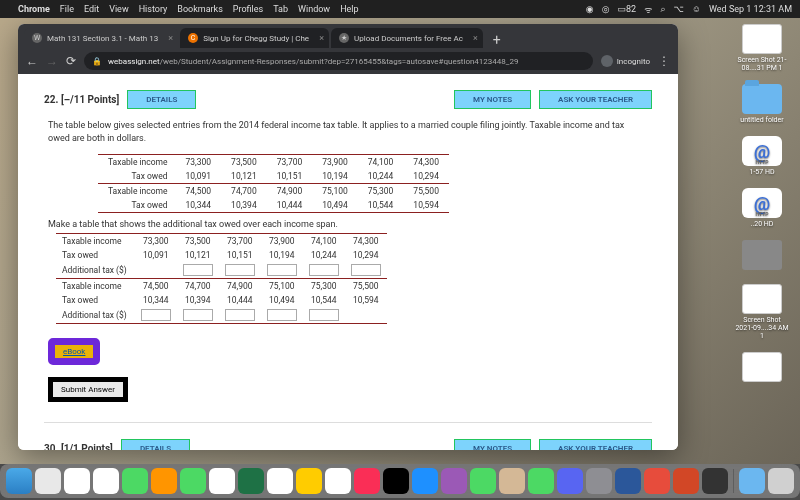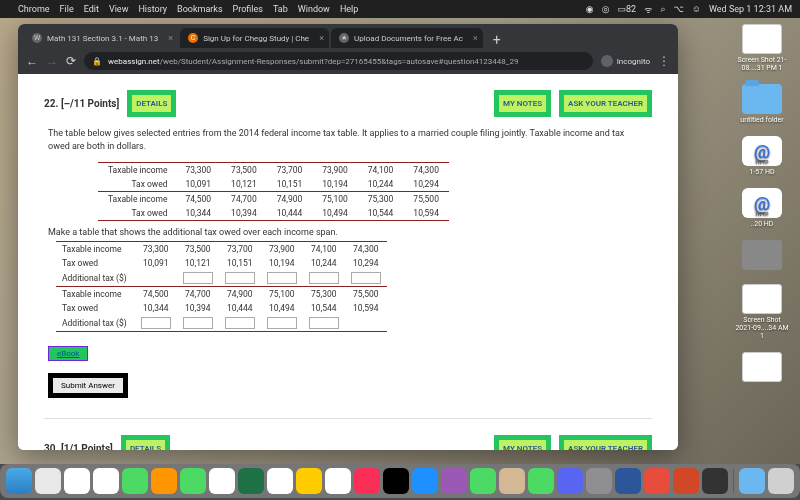--- a/index.html
+++ b/index.html
@@ -1,21 +1,21 @@
 <!DOCTYPE html>
 <html><head>
 <meta charset="utf-8">
 <style>
 *{margin:0;padding:0;box-sizing:border-box;font-family:-apple-system,BlinkMacSystemFont,"Segoe UI",Roboto,sans-serif}
 body{width:800px;height:500px;background:#4a4a4a;overflow:hidden;position:relative}
 
 
 .menubar{height:18px;background:rgba(30,30,30,.95);display:flex;align-items:center;padding:0 8px;color:#ddd;font-size:9px;gap:10px}
 .menubar .apple{font-size:11px}
-.menubar .app{font-weight:400}
+.menubar .app{font-weight:700}
 .menubar .right{margin-left:auto;display:flex;gap:8px;align-items:center}
 .menubar .right span{font-size:9px}
 
 
 .desktop{position:absolute;inset:18px 0 36px 0;background:linear-gradient(135deg,#b8a88a 0%,#aaa28c 40%,#6b6558 100%);overflow:hidden}
 .desk-icons{position:absolute;right:6px;top:6px;width:64px;display:flex;flex-direction:column;gap:12px;align-items:center}
 .di{width:56px;text-align:center;color:#fff;font-size:7px;text-shadow:0 1px 2px rgba(0,0,0,.6)}
 .di .folder{width:40px;height:30px;background:#6bb7f0;border-radius:4px;margin:0 auto 2px;position:relative}
 .di .folder::before{content:"";position:absolute;top:-4px;left:3px;width:14px;height:6px;background:#5aa5df;border-radius:2px 2px 0 0}
 .di .thumb{width:40px;height:30px;background:#fff;border-radius:3px;margin:0 auto 2px;border:1px solid #ccc}
@@ -45,40 +45,40 @@
 .menu3{color:#ccc;font-size:12px}
 
 .content{flex:1;background:#fff;overflow-y:auto;padding:16px 26px}
 .content::-webkit-scrollbar{width:10px}
 .content::-webkit-scrollbar-track{background:#f1f1f1}
 .content::-webkit-scrollbar-thumb{background:#c1c1c1;border-radius:5px}
 
 .q{margin-bottom:20px}
 .qhead{display:flex;align-items:center;gap:8px;margin-bottom:10px}
 .qnum{font-size:10px;font-weight:700;color:#333}
-.btn{border:5px solid #22c55e;background:#bef264;color:#2a5a8a;font-size:8px;padding:4px 4px;cursor:pointer;font-weight:600}
+.btn{border:1px solid #22c55e;background:#7dd3fc;color:#2a5a8a;font-size:8px;padding:4px 18px;cursor:pointer;font-weight:600}
 .qhead .spacer{flex:1}
 .qbody{font-size:9px;color:#333;padding:0 4px}
 .intro{margin-bottom:10px;line-height:1.4}
 
 .tbl{border-collapse:collapse;margin:4px 0 2px 50px;font-size:8.5px}
 .tbl td{padding:2px 10px;text-align:center}
 .tbl .lbl{text-align:right;padding-right:8px}
 .tbl tr.topline td{border-top:1px solid #8b2020}
 .tbl tr.botline td{border-bottom:1px solid #8b2020}
 .instruct{margin:6px 0 4px;font-size:9px}
 
 .tbl2{border-collapse:collapse;margin:2px 0 8px 8px;font-size:8.5px}
 .tbl2 td{padding:2px 6px;text-align:center}
 .tbl2 .lbl{text-align:left;padding-right:8px;white-space:nowrap}
 .tbl2 tr.topline td{border-top:1px solid #8b2020}
 .tbl2 tr.botline td{border-bottom:1px solid #8b2020}
 .tbl2 input{width:30px;height:12px;border:1px solid #aaa;font-size:8px;padding:0 2px}
 
-.ebook{display:inline-block;background:#22c55e;border:1px solid #6d28d9;border-radius:0;padding:2px 8px;font-size:8px;color:#0055aa;text-decoration:underline;margin-top:6px}
+.ebook{display:inline-block;background:#eab308;border:7px solid #6d28d9;border-radius:5px;padding:2px 8px;font-size:8px;color:#0055aa;text-decoration:underline;margin-top:6px}
 .submit{display:inline-block;background:#eaeaea;border:5px solid #000000;padding:3px 8px;font-size:8px;margin-top:12px;cursor:pointer}
 
 hr.sep{border:none;border-top:1px solid #ddd;margin:16px 0}
 
 
 .dock{position:absolute;left:50%;bottom:2px;transform:translateX(-50%);height:34px;background:rgba(200,200,200,.35);backdrop-filter:blur(10px);border-radius:8px;padding:3px 6px;display:flex;gap:3px;align-items:center}
 .dockitem{width:26px;height:26px;border-radius:6px;background:#888;flex-shrink:0}
 .d-finder{background:linear-gradient(#4aa9e8,#2b7fc4)}
 .d-launchpad{background:#e8e8e8}
 .d-safari{background:#fff}

